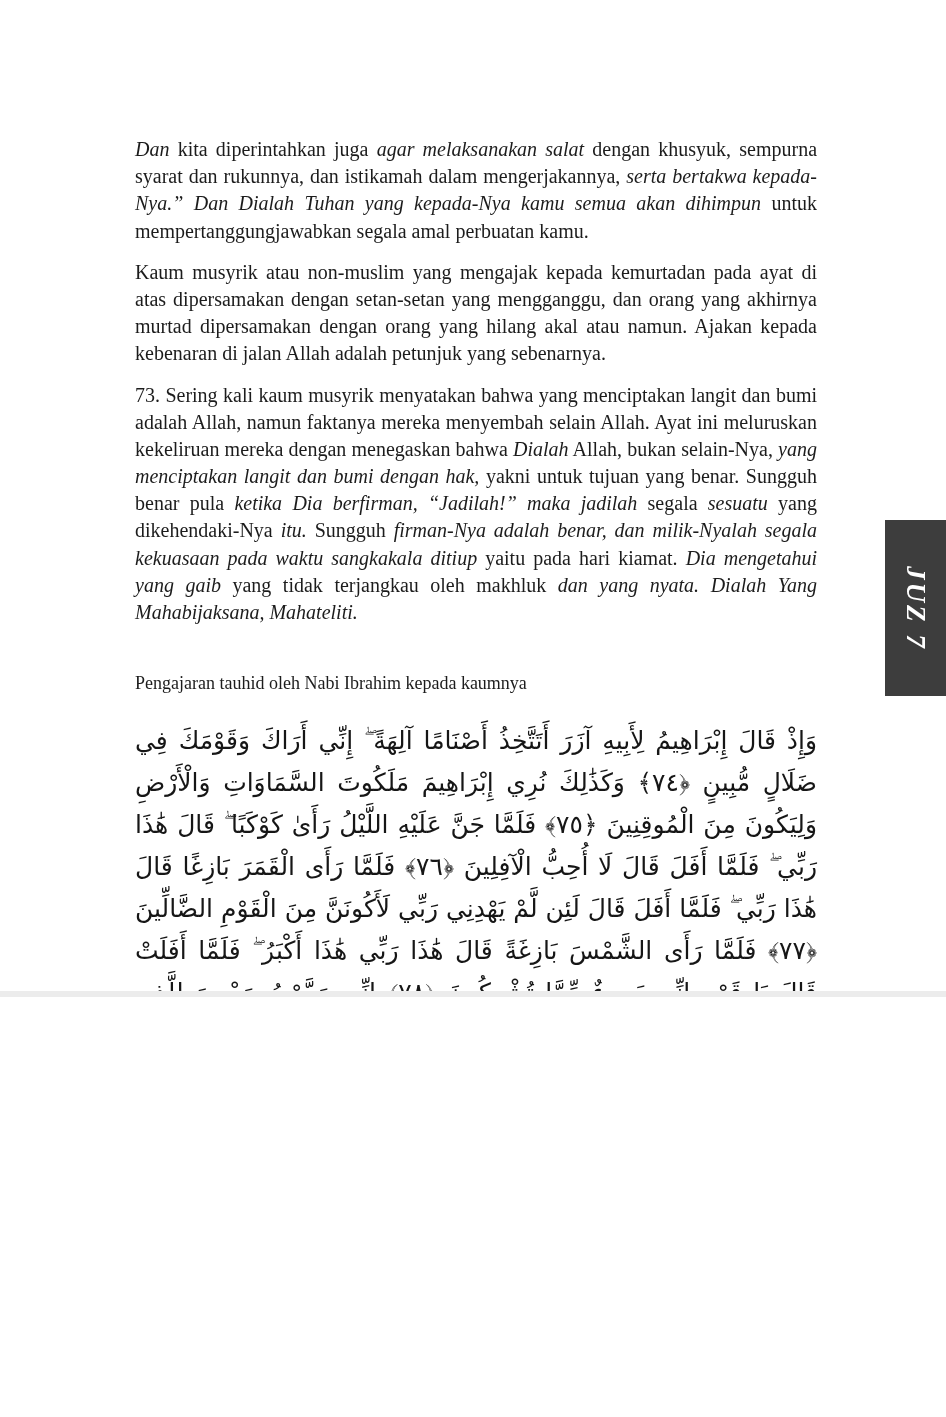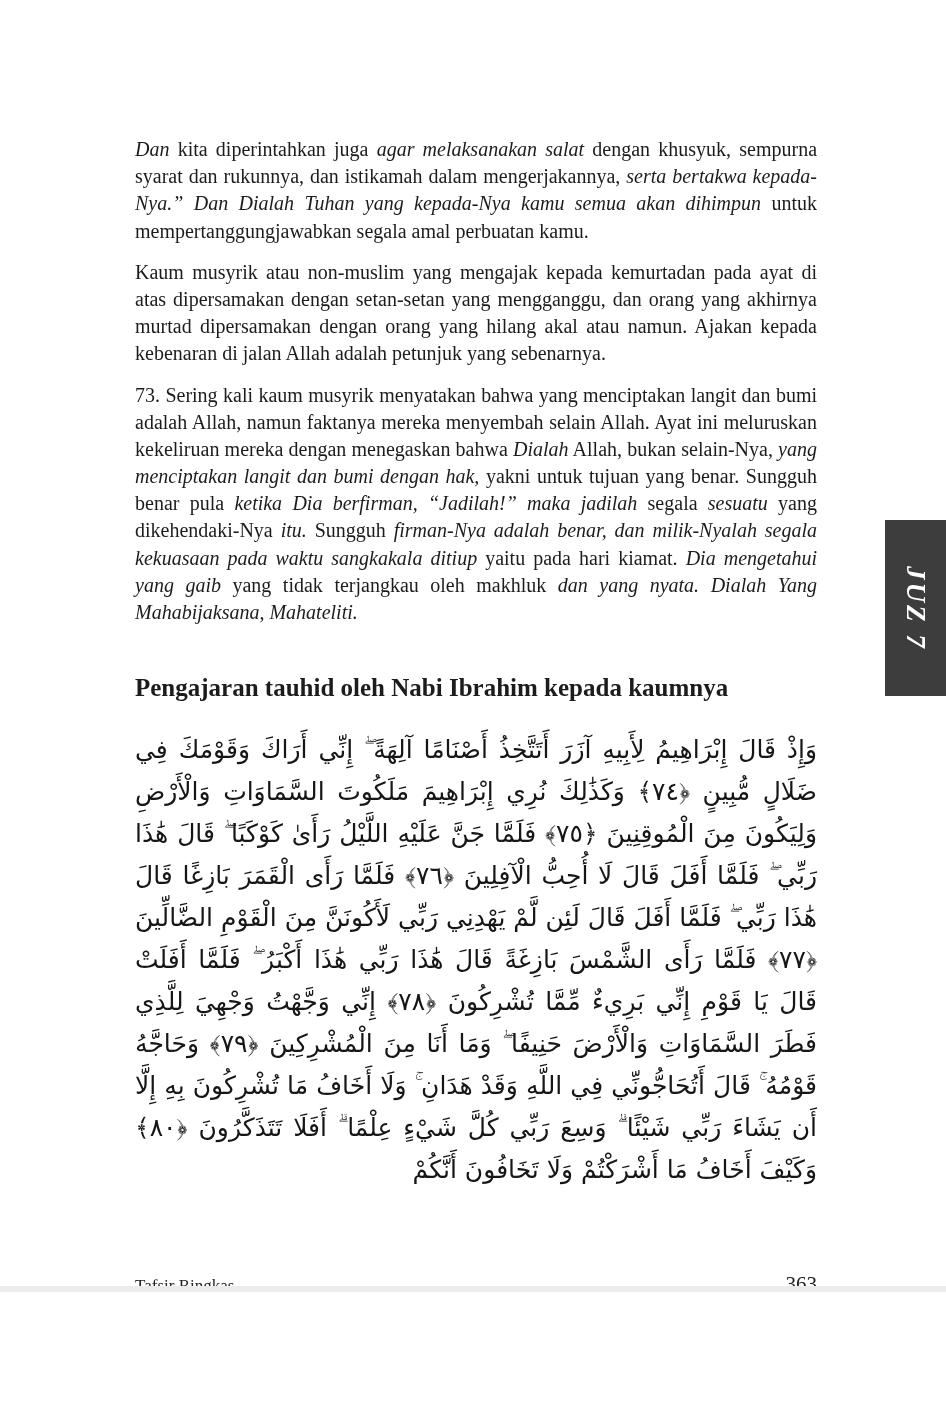--- a/index.html
+++ b/index.html
@@ -1,41 +1,41 @@
 <!DOCTYPE html>
 <html><head>
 <meta charset="utf-8">
 <style>
   * { box-sizing: border-box; }
   html, body { margin: 0; padding: 0; background: #ffffff; }
   .page {
     position: relative;
     width: 946px;
-    height: 1292px;
+    height: 997px;
     background: #ffffff;
     overflow: hidden;
     font-family: "Liberation Serif", serif;
     color: #1c1c1c;
   }
   .content {
     position: absolute;
     left: 135px;
     top: 136px;
     width: 682px;
   }
   p.para {
     font-size: 20px;
     line-height: 1.36;
     text-align: justify;
     margin: 0 0 14px 0;
   }
   p.para em { font-style: italic; }
   h3.heading {
-    font-size: 25px;
-    font-weight: bold;
+    font-size: 18px;
+    font-weight: normal;
     margin: 46px 0 24px 0;
     line-height: 1.3;
   }
   .arabic {
     direction: rtl;
     unicode-bidi: embed;
     font-family: "DejaVu Sans", sans-serif;
     font-size: 25px;
     line-height: 1.68;
     text-align: justify;

